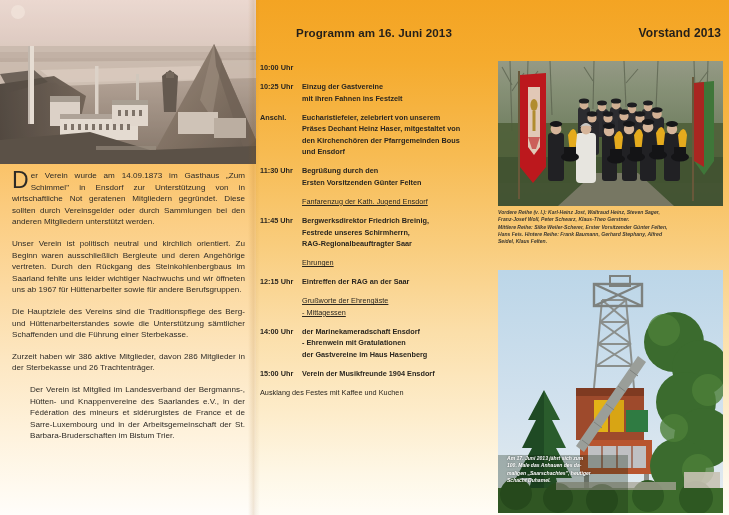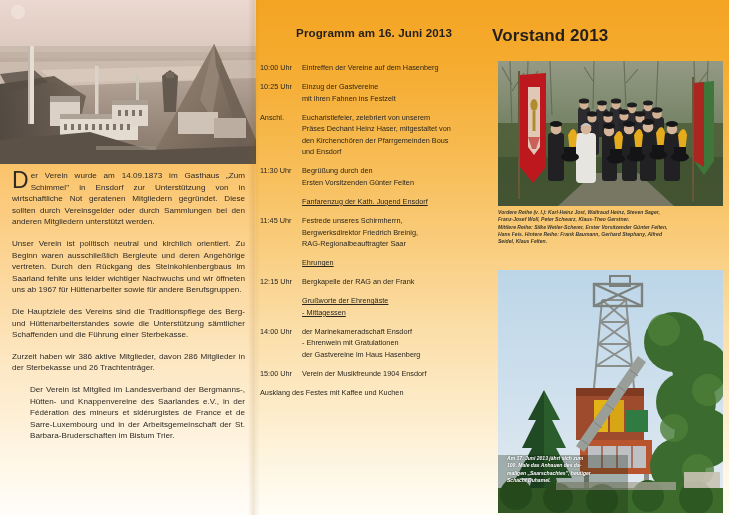--- a/index.html
+++ b/index.html
@@ -100,20 +100,21 @@
   .program{
     position:absolute;
     left:4px; top:62px; width:232px;
     font-size:7.3px;
     line-height:11.55px;
     color:#2b2720;
   }
   .prog-row{
     display:flex;
     margin-bottom:7.5px;
+    font-weight:bold;
   }
   .prog-time{
     width:42px;
     flex:0 0 42px;
     white-space:nowrap;
   }
   .prog-desc{flex:1 1 auto;}
   .prog-desc div{white-space:nowrap;}
   .prog-standalone{
     margin-left:42px;
@@ -126,22 +127,22 @@
   }
 
   
   .right-col{
     position:absolute;
     left:492px; top:0; width:237px; height:515px;
   }
   .right-title{
     position:absolute;
     left:0; top:26px; width:229px;
-    text-align:left;
-    font-size:17px;
+    text-align:right;
+    font-size:12px;
     font-weight:bold;
     color:#241f1a;
     letter-spacing:0.1px;
   }
   .photo-box{
     position:absolute;
     overflow:hidden;
     background:#6f7d5e;
   }
   .photo-board{
@@ -280,23 +281,20 @@
 
   <div class="edge-shadow"></div>
 
   <div class="mid-col">
     <div class="mid-title">Programm am 16. Juni 2013</div>
 
     <div class="program">
 
       <div class="prog-row">
         <div class="prog-time">10:00 Uhr</div>
-        <div class="prog-desc">
-          <div>Eintreffen der Vereine auf dem Hasenberg</div>
-        </div>
       </div>
 
       <div class="prog-row">
         <div class="prog-time">10:25 Uhr</div>
         <div class="prog-desc">
           <div>Einzug der Gastvereine</div>
           <div>mit ihren Fahnen ins Festzelt</div>
         </div>
       </div>
 
@@ -316,32 +314,32 @@
           <div>Begrüßung durch den</div>
           <div>Ersten Vorsitzenden Günter Felten</div>
         </div>
       </div>
 
       <div class="prog-standalone">Fanfarenzug der Kath. Jugend Ensdorf</div>
 
       <div class="prog-row">
         <div class="prog-time">11:45 Uhr</div>
         <div class="prog-desc">
+          <div>Bergwerksdirektor Friedrich Breinig,</div>
           <div>Festrede unseres Schirmherrn,</div>
-          <div>Bergwerksdirektor Friedrich Breinig,</div>
           <div>RAG-Regionalbeauftragter Saar</div>
         </div>
       </div>
 
       <div class="prog-standalone">Ehrungen</div>
 
       <div class="prog-row">
         <div class="prog-time">12:15 Uhr</div>
         <div class="prog-desc">
-          <div>Bergkapelle der RAG an der Frank</div>
+          <div>Eintreffen der RAG an der Saar</div>
         </div>
       </div>
 
       <div class="prog-standalone">
         <div>Grußworte der Ehrengäste</div>
         <div> - Mittagessen</div>
       </div>
 
       <div class="prog-row">
         <div class="prog-time">14:00 Uhr</div>

